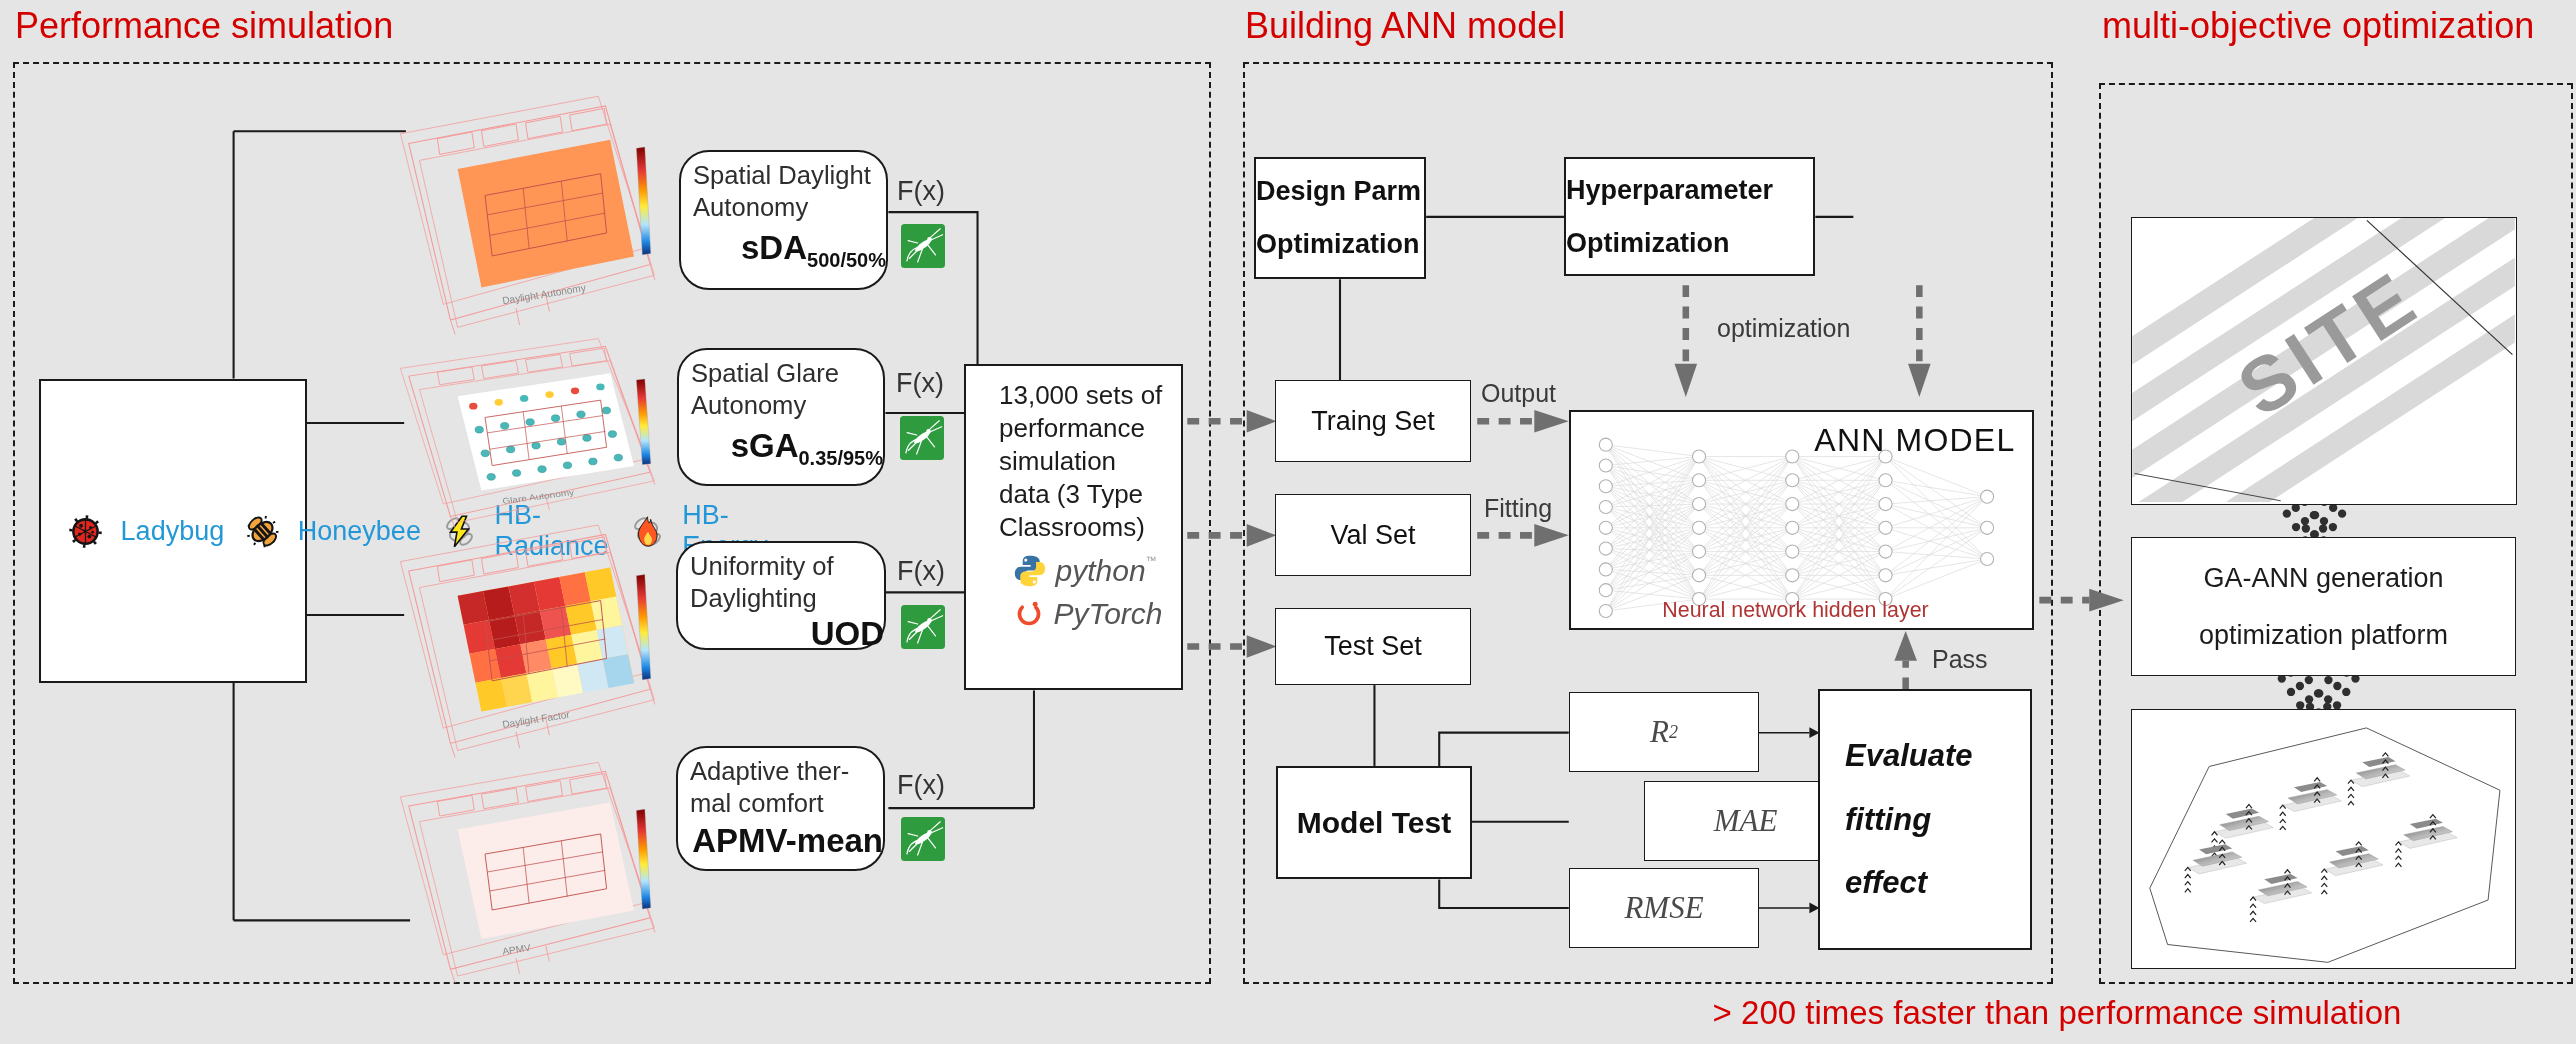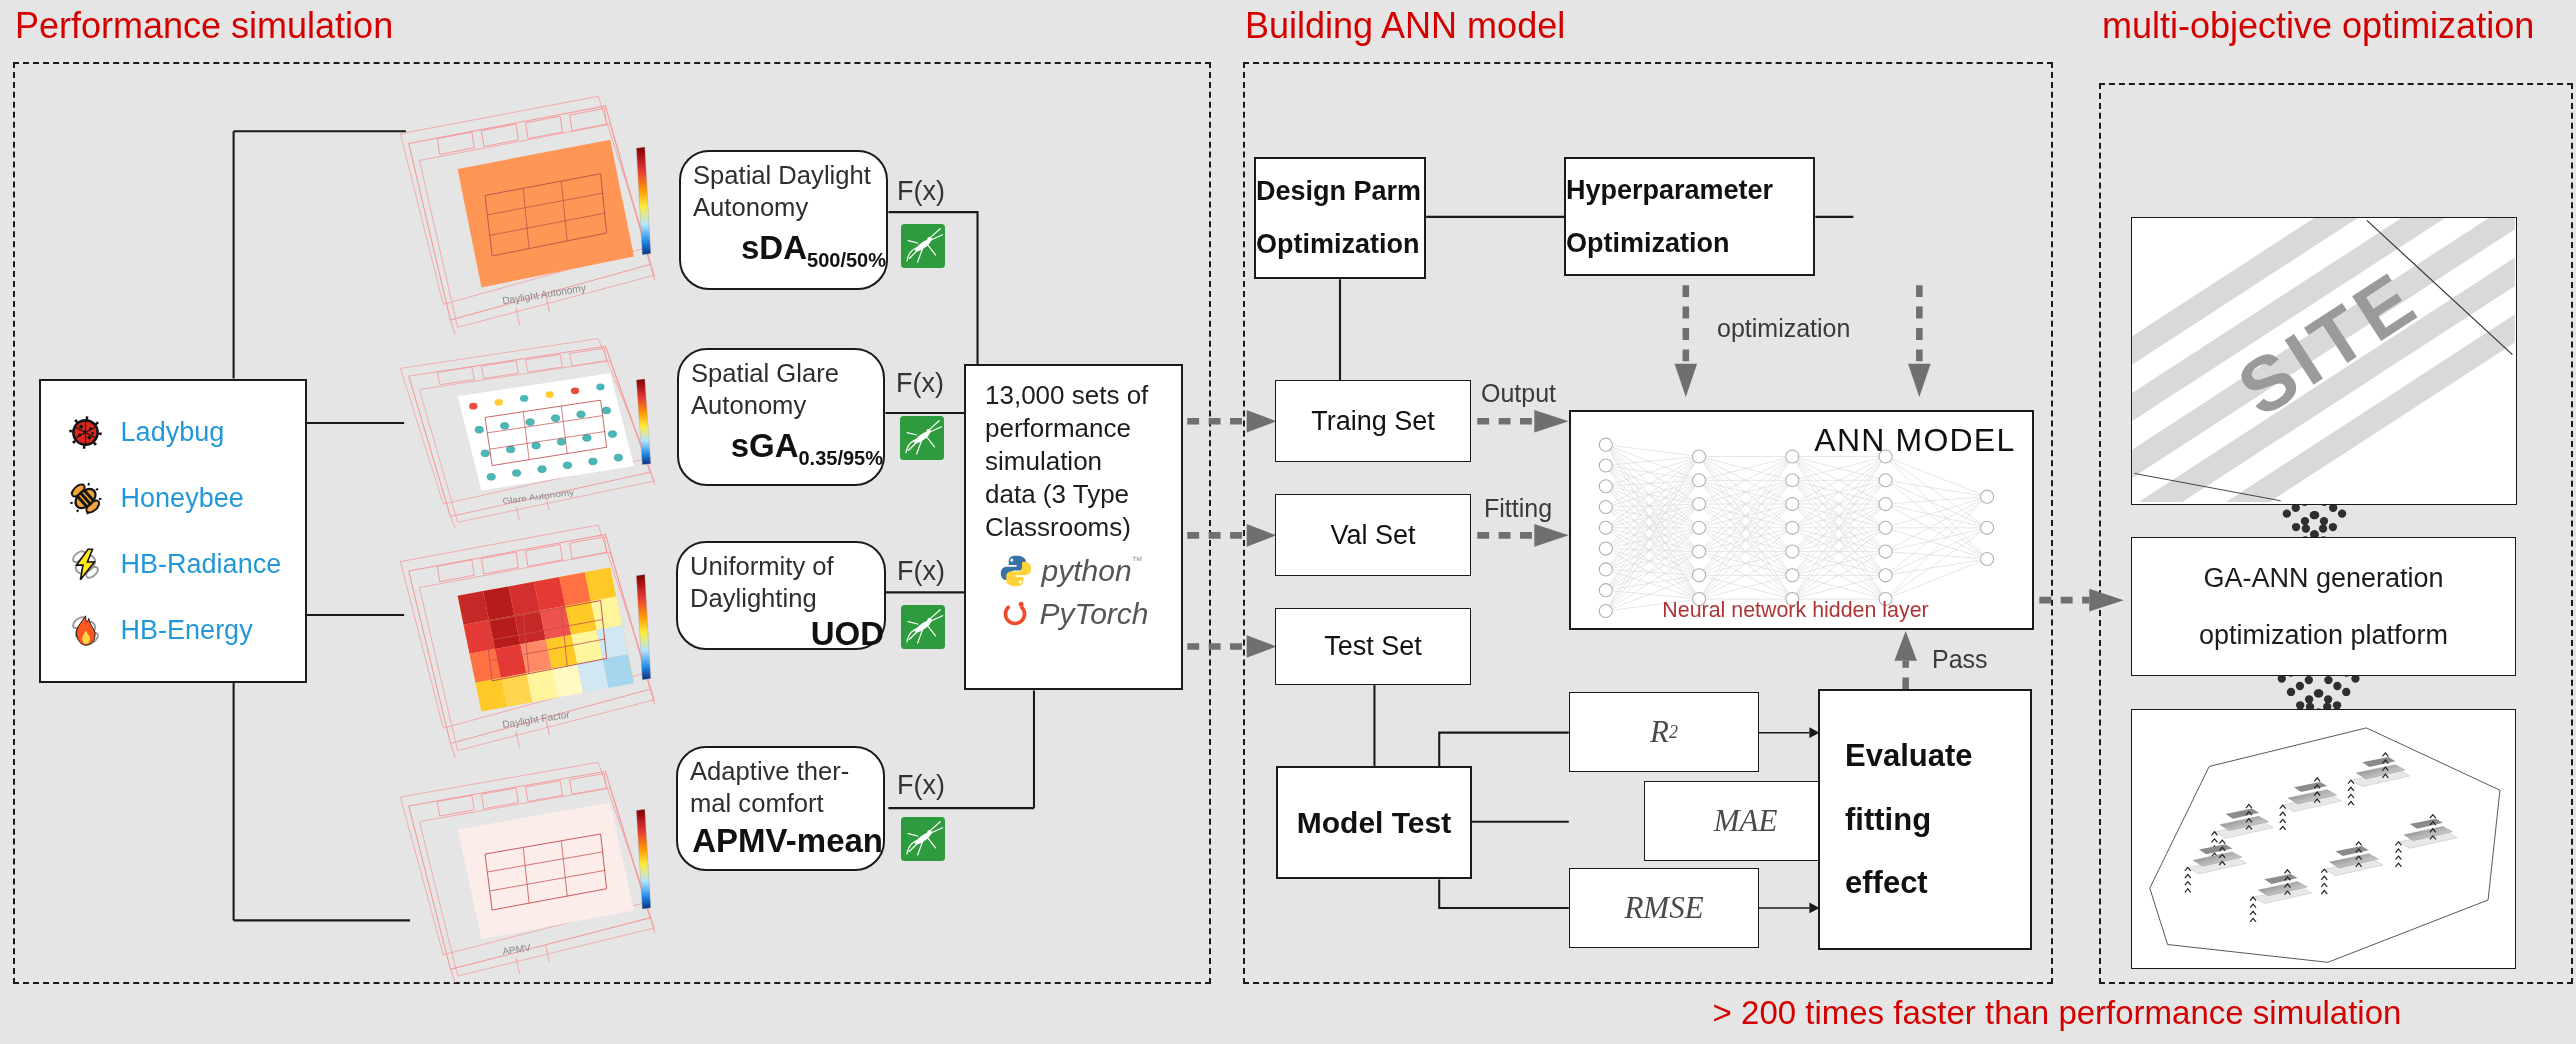--- a/index.html
+++ b/index.html
@@ -13,36 +13,36 @@
   .thinbox{border:1.8px solid #1a1a1a;background:#fff;box-sizing:border-box;}
   .metric{display:flex;flex-direction:column;border-radius:30px;}
   .mtitle{font-size:25.6px;color:#2e2e2e;line-height:1.22;padding:8.3px 0 0 12px;}
   .mabbr{font-size:33px;font-weight:bold;color:#111;text-align:right;margin-top:6px;}
   .mabbr sub{font-size:20px;font-weight:bold;}
   .fx{font-size:27px;color:#333;}
   .setbox{display:flex;align-items:center;justify-content:center;font-size:27px;color:#111;}
   .topbox{display:flex;flex-direction:column;justify-content:center;text-align:left;
           font-size:27px;font-weight:bold;color:#111;line-height:1.95;}
   .lbl{font-size:25px;color:#3a3a3a;white-space:nowrap;}
-  .dsbox{padding:13px 6px 0 19px;}
+  .dsbox{padding:13px 6px 0 33px;}
   .dsline{font-size:26px;color:#1c1c1c;line-height:1.27;}
   .logorow{display:flex;align-items:center;margin-top:9.5px;margin-left:14.3px;font-style:italic;}
   .pytext{font-size:30px;color:#555;margin-left:8.3px;}
   .pytm{font-size:10.7px;color:#999;vertical-align:top;}
   .annlabel{font-size:32px;color:#111;letter-spacing:1.2px;}
   .anncap{font-size:21.4px;color:#b03434;}
   .evalbox{display:flex;flex-direction:column;justify-content:center;padding-left:25px;
-           font-size:31px;font-weight:bold;color:#111;line-height:2.05;}
+           font-size:31px;font-weight:bold;color:#111;line-height:2.05;font-style:italic;}
   .mtest{display:flex;align-items:center;justify-content:center;font-size:30px;font-weight:bold;color:#111;}
   .emetric{display:flex;align-items:center;justify-content:center;
            font-family:"Liberation Serif",serif;font-style:italic;font-size:31px;color:#4a4a4a;}
   .emetric sup{font-size:18px;}
   .gabox{display:flex;flex-direction:column;justify-content:center;text-align:center;
          font-size:27px;color:#1c1c1c;line-height:2.1;}
-  .toolcol{display:flex;flex-direction:column;justify-content:space-around;padding:18px 6px;}
+  .toolcol{display:flex;flex-direction:row;justify-content:space-around;padding:18px 6px;}
   .toolrow{display:flex;align-items:center;gap:16.6px;padding-left:20px;}
   .toollabel{font-size:27px;color:#2398d8;}
   .footnote{font-size:33px;color:#d40000;text-align:center;white-space:nowrap;}
 </style>
 </head>
 <body>
 
 <div id="canvas">
 
   <svg class="abs" style="left:0;top:0;z-index:1" width="2576" height="1044" viewBox="0 0 4335 1757">

